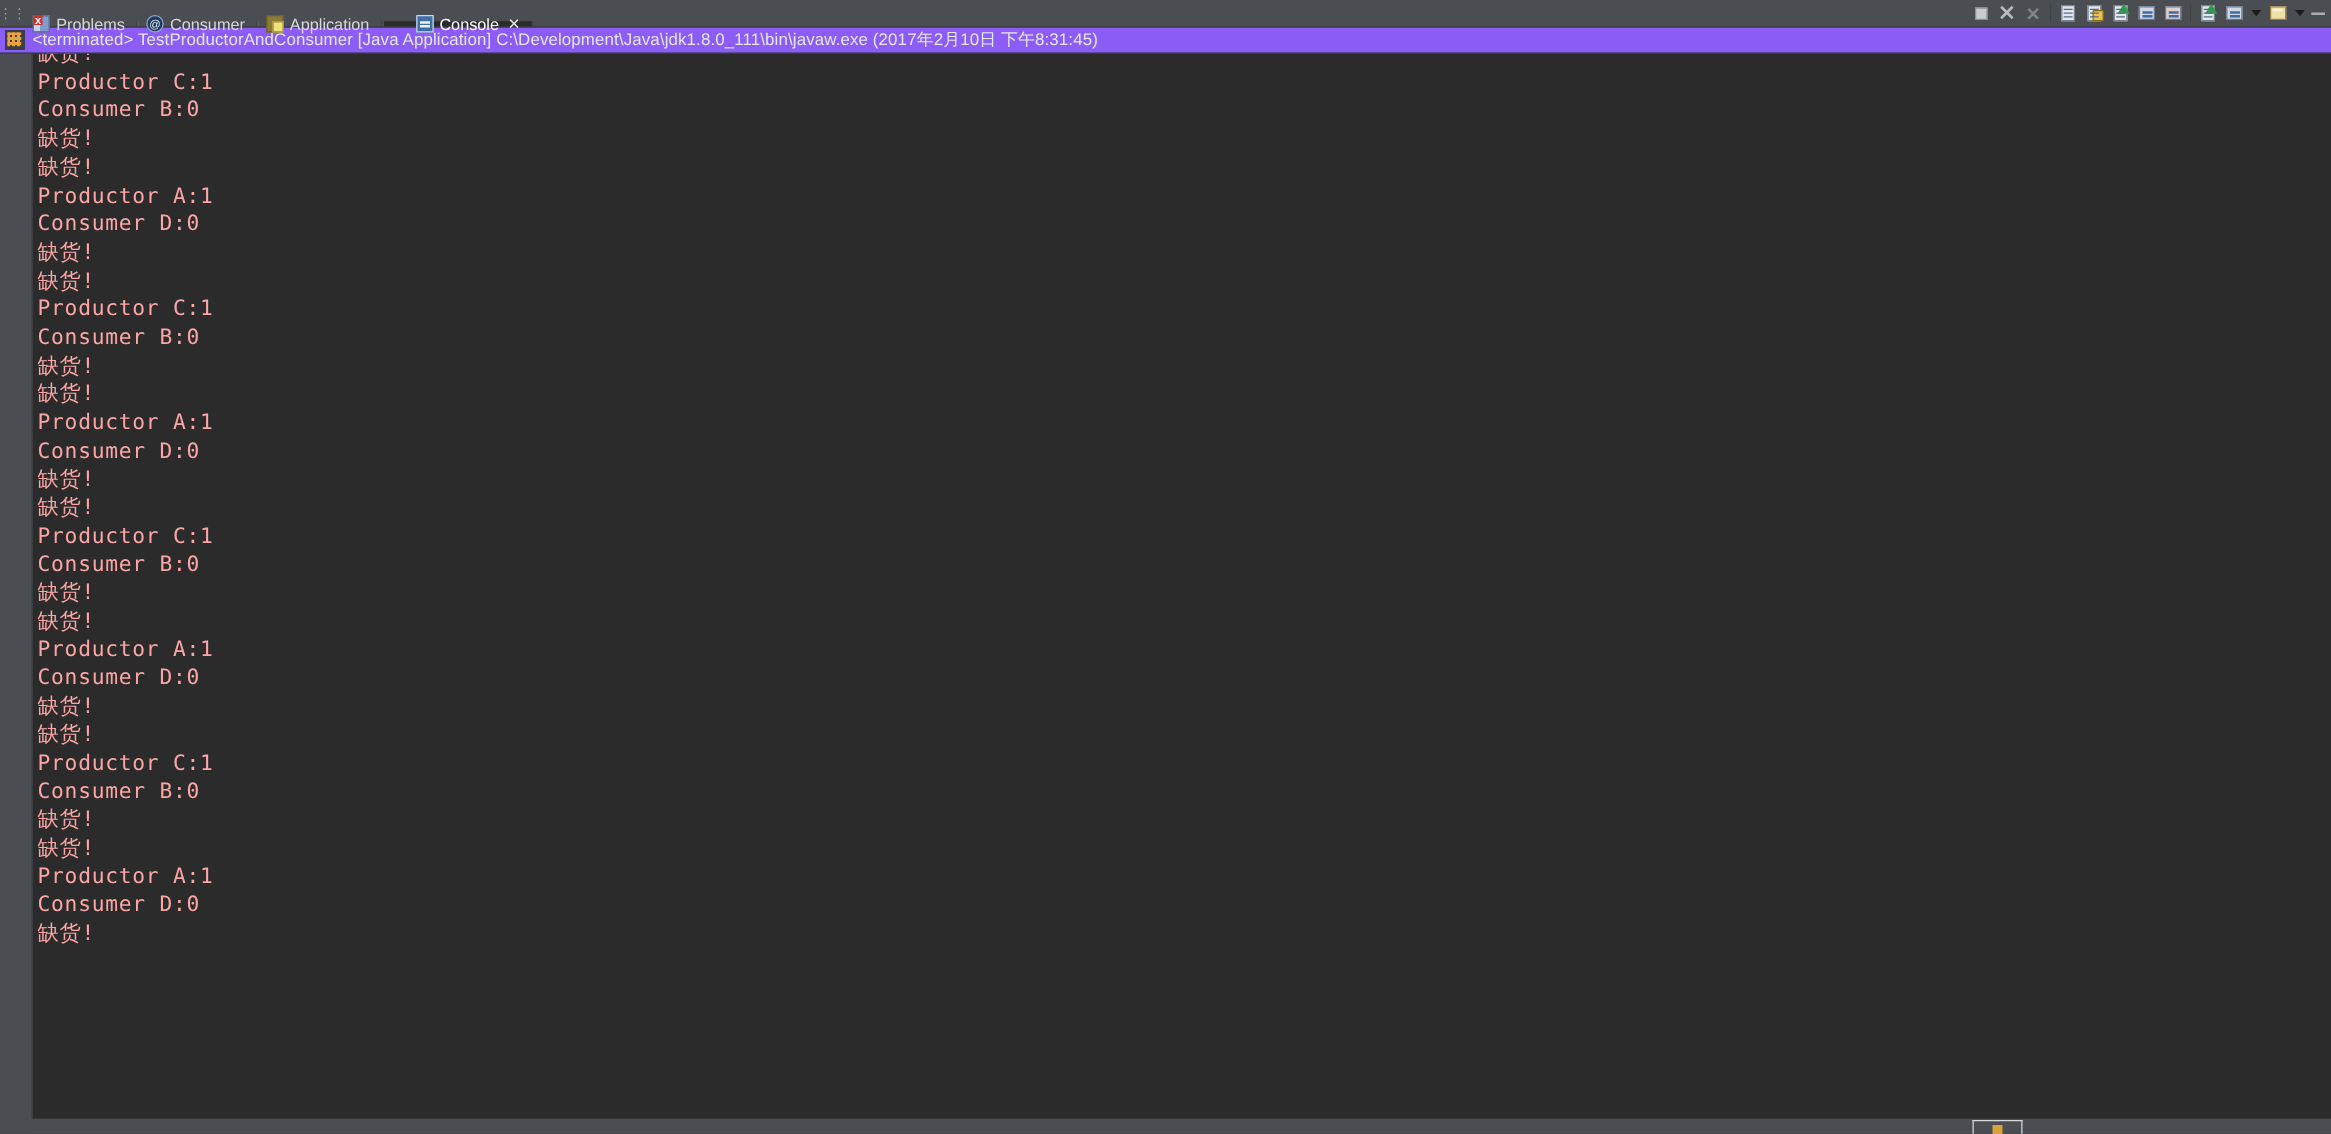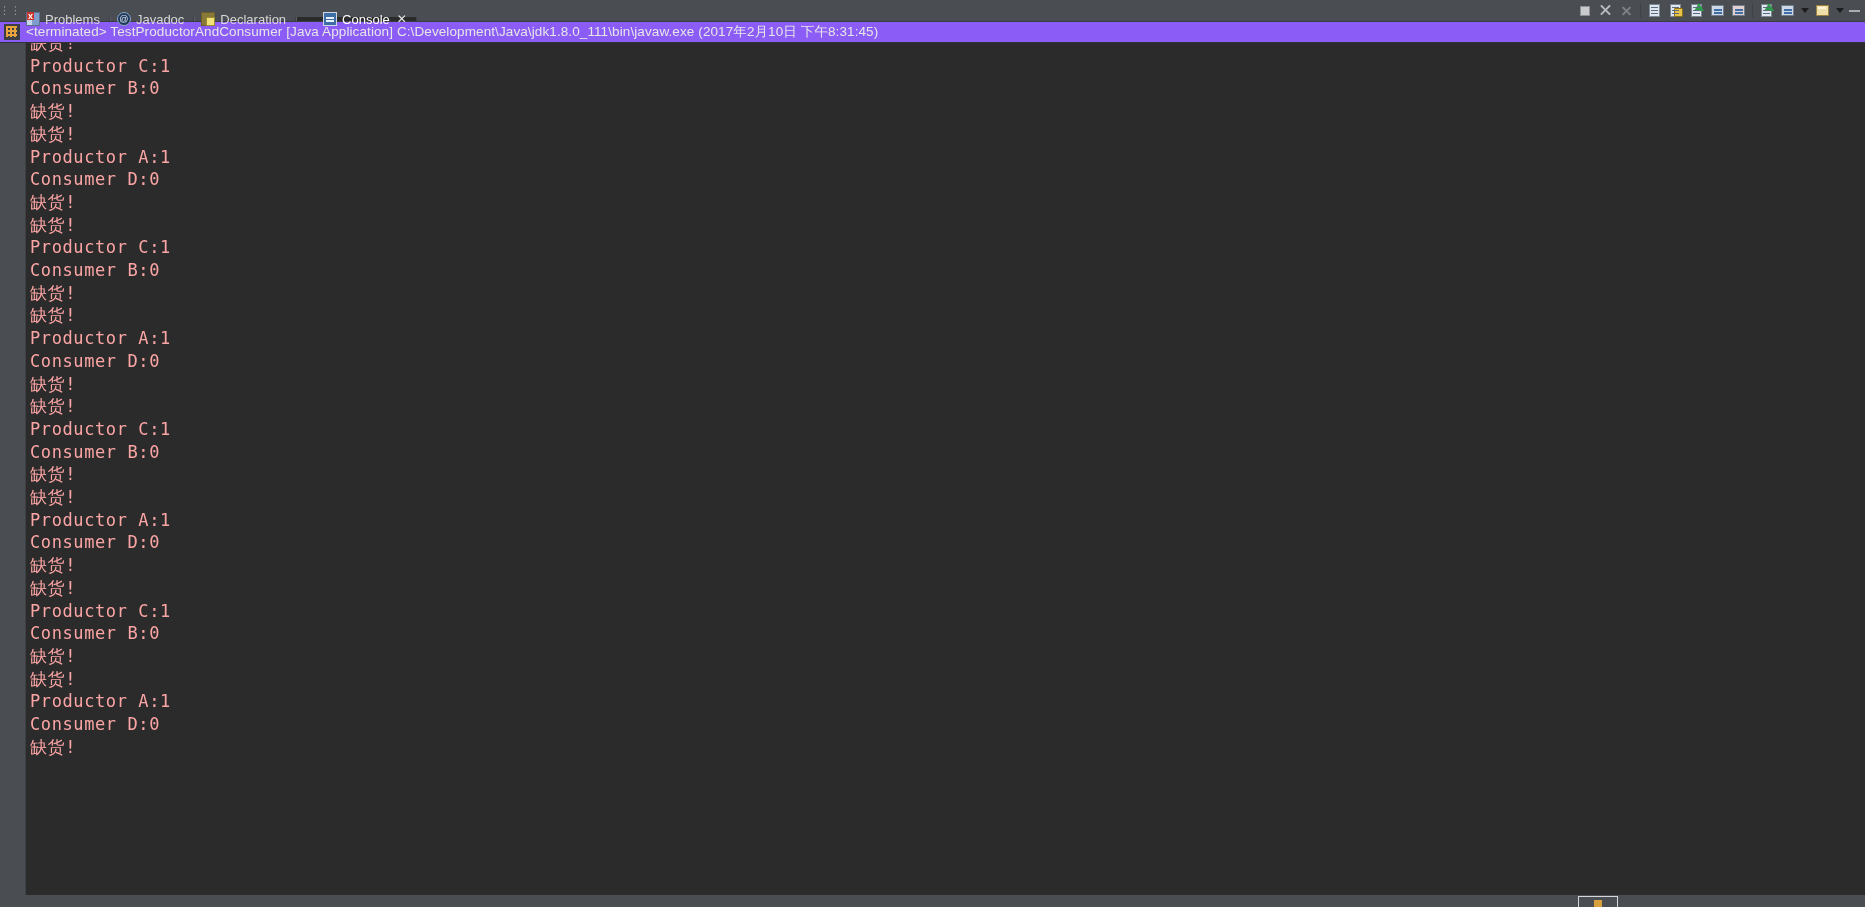--- a/index.html
+++ b/index.html
@@ -295,25 +295,25 @@
 
 <div class="tabbar">
   <div class="tab-left-handle">⋮⋮</div>
   <div class="tabs" id="tab-list">
       <div class="tab">
         <span class="tab-icon ic-problems"></span>
         <span>Problems</span>
       </div>
       <div class="tab">
         <span class="tab-icon ic-javadoc"></span>
-        <span>Javadoc</span>
+        <span>Consumer</span>
       </div>
       <div class="tab">
         <span class="tab-icon ic-declaration"></span>
-        <span>Declaration</span>
+        <span>Application</span>
       </div>
       <div class="tab active">
         <span class="tab-icon ic-console"></span>
         <span>Console</span>
         <span class="tab-close">✕</span>
       </div>
     </div>
   <div class="tabbar-spacer"></div>
   <div class="toolbar">
     <div class="tb-btn">

